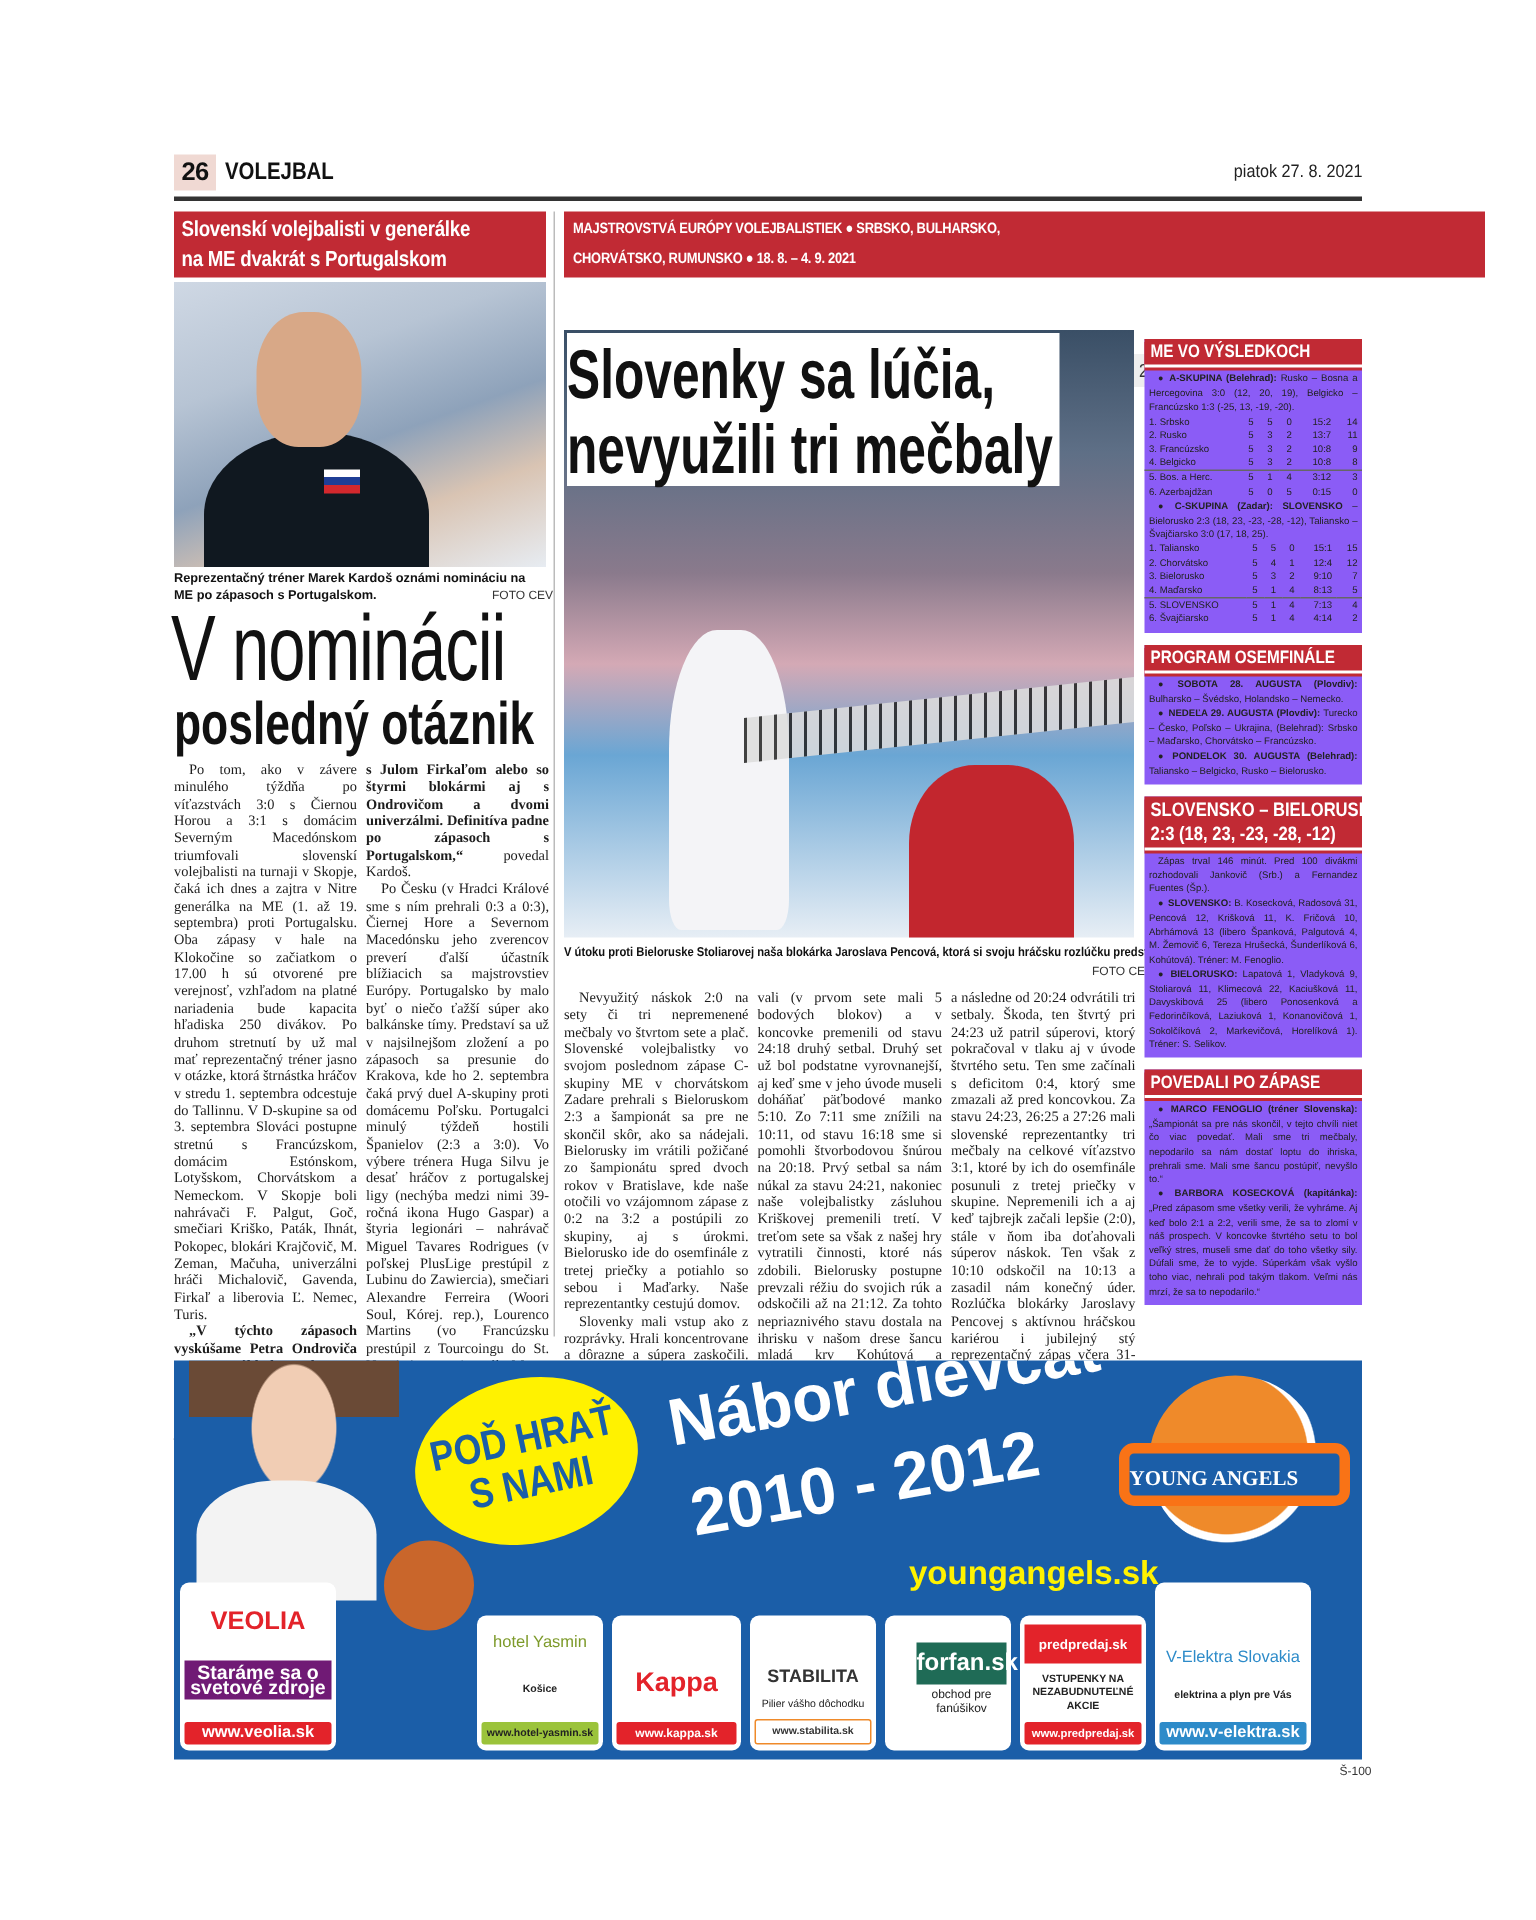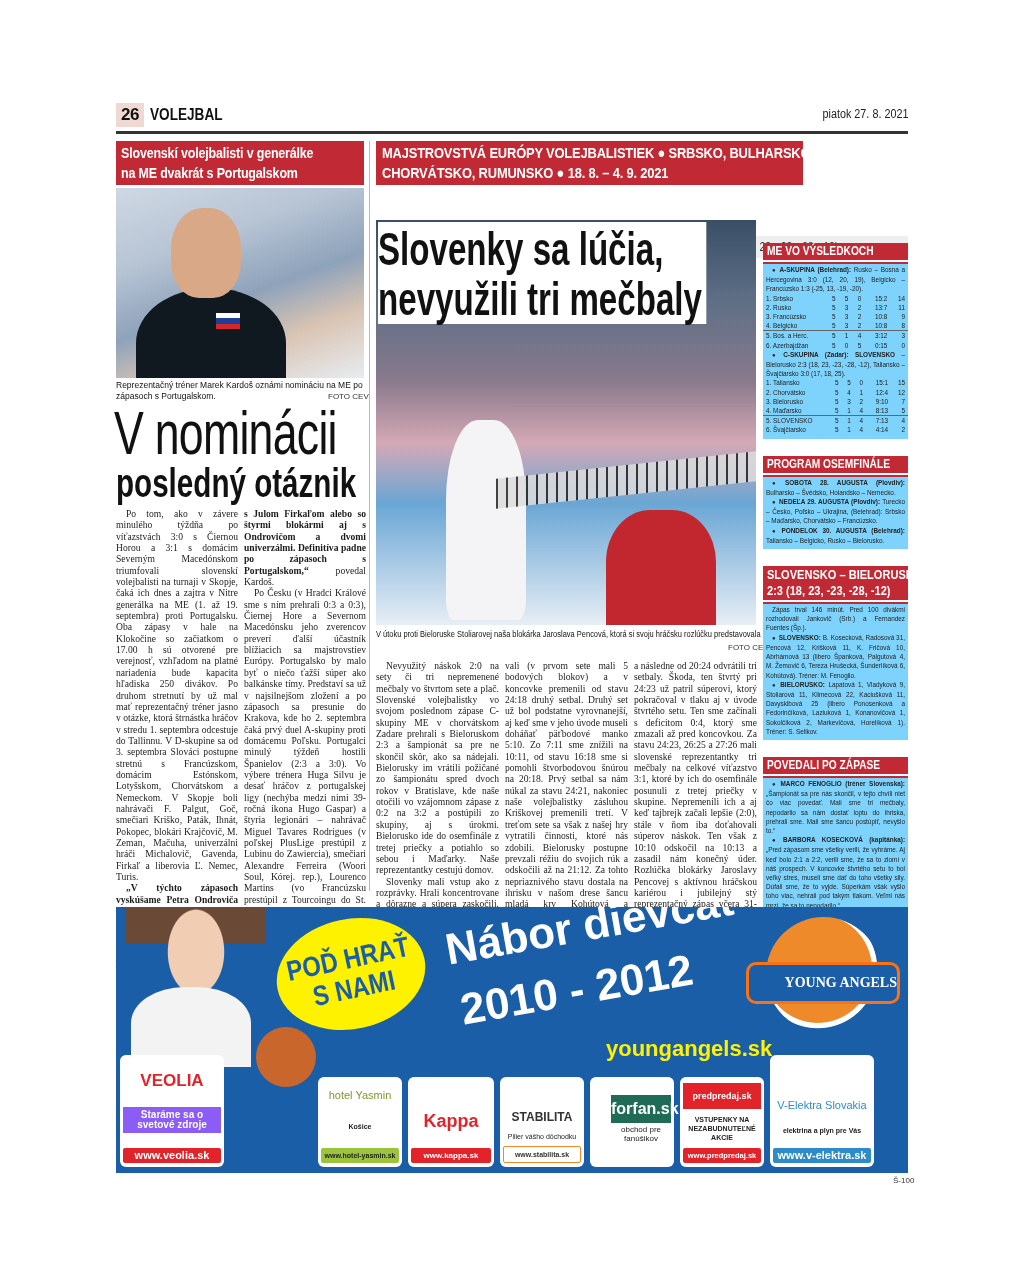--- a/index.html
+++ b/index.html
@@ -7,40 +7,40 @@
   body { position: relative; font-family: "Liberation Serif", serif; color: #1a1a1a; }
 
   .page-header { position: absolute; left: 116px; top: 103px; width: 792px; height: 26px; }
   .page-num { position: absolute; left: 0; top: 0; width: 28px; height: 24px; background: #f0d9d3; font-family: "Liberation Sans", sans-serif; font-weight: 700; font-size: 17px; line-height: 24px; text-align: center; color: #111; letter-spacing: -0.5px; }
   .section-name { position: absolute; left: 34px; top: 0; font-family: "Liberation Sans", sans-serif; font-weight: 700; font-size: 16px; line-height: 24px; transform: scaleX(0.85); transform-origin: left; color: #111; }
   .page-date { position: absolute; right: 0; top: 4px; font-family: "Liberation Sans", sans-serif; font-size: 12px; color: #222; transform: scaleX(0.9); transform-origin: right; }
   .header-rule { position: absolute; left: 116px; top: 131px; width: 792px; height: 3px; background: #333; }
 
   .red-banner { position: absolute; background: #c12a34; color: #fff; font-family: "Liberation Sans", sans-serif; font-weight: 700; letter-spacing: -0.2px; }
   .left-banner { left: 116px; top: 141px; width: 248px; height: 44px; font-size: 14.5px; line-height: 20px; padding: 2px 5px; }
-  .right-banner { left: 376px; top: 141px; width: 427px; height: 44px; font-size: 15px; line-height: 20px; padding: 2px 6px; }
+  .right-banner { left: 376px; top: 141px; width: 614px; height: 44px; font-size: 10px; line-height: 20px; padding: 2px 6px; }
   .left-banner span, .right-banner span { display: block; transform: scaleX(0.86); transform-origin: left; white-space: nowrap; }
   .col-divider { position: absolute; left: 369px; top: 141px; width: 1px; height: 750px; background: #bbb; }
 
   .match-strip { position: absolute; left: 376px; top: 192px; width: 532px; height: 22px; background: #eee; font-family: "Liberation Sans", sans-serif; font-size: 12.5px; line-height: 22px; padding-left: 5px; white-space: nowrap; margin-top: 44px; }
   .match-strip .lead { font-weight: 700; display: inline-block; transform: scaleX(0.82); transform-origin: left; margin-right: -34px; }
   .match-strip .score { display: inline-block; transform: scaleX(0.85); transform-origin: left; color: #333; }
 
   .photo { position: absolute; overflow: hidden; }
   .photo-left { left: 116px; top: 188px; width: 248px; height: 190px; background: linear-gradient(160deg, #cfd8e4 0%, #b7c4d4 30%, #8ea2ba 55%, #d9c4b3 75%, #e7ecf2 100%); }
   .photo-left .head { position: absolute; left: 55px; top: 20px; width: 70px; height: 90px; border-radius: 45% 45% 40% 40%; background: #d8a887; }
   .photo-left .body { position: absolute; left: 20px; top: 100px; width: 150px; height: 110px; border-radius: 50% 50% 0 0; background: #101820; }
   .photo-left .flag { position: absolute; left: 100px; top: 125px; width: 24px; height: 16px; background: linear-gradient(#fff 33%, #1f3e96 33%, #1f3e96 66%, #d3282d 66%); }
   .photo-main { left: 376px; top: 220px; width: 380px; height: 405px; background: linear-gradient(180deg, #3a4f66 0%, #5e6f86 20%, #8a7a8c 40%, #d4a9b5 55%, #6aa6d4 70%, #e7eef5 100%); }
   .photo-main .net { position: absolute; left: 120px; top: 245px; width: 260px; height: 30px; background: repeating-linear-gradient(90deg, #222 0 2px, transparent 2px 10px), #ddd; opacity: 0.85; transform: skewY(-6deg); }
   .photo-main .player1 { position: absolute; left: 70px; top: 200px; width: 80px; height: 200px; border-radius: 40% 40% 10% 10%; background: #f4f4f7; }
   .photo-main .player2 { position: absolute; left: 230px; top: 290px; width: 110px; height: 130px; border-radius: 40% 40% 0 0; background: #c2262e; }
   .photo-main .ball { position: absolute; left: 150px; top: 60px; width: 34px; height: 34px; border-radius: 50%; background: radial-gradient(circle at 35% 35%, #ffe25a, #f2b700 55%, #1f5fb0 56%); }
 
-  .caption { position: absolute; font-family: "Liberation Sans", sans-serif; font-weight: 400; font-size: 8.5px; line-height: 11px; color: #111; }
+  .caption { position: absolute; font-family: "Liberation Sans", sans-serif; font-weight: 700; font-size: 8.5px; line-height: 11px; color: #111; }
   .caption-left { left: 116px; top: 380px; width: 248px; }
   .caption-main { left: 376px; top: 629px; width: 380px; white-space: nowrap; }
   .caption span.txt { display: inline-block; transform: scaleX(0.88); transform-origin: left; }
   .credit { position: absolute; font-family: "Liberation Sans", sans-serif; font-size: 8px; color: #333; }
   .credit-left { left: 328px; top: 392px; }
   .credit-main { left: 728px; top: 643px; }
 
   .headline-light { position: absolute; left: 114px; top: 402px; font-family: "Liberation Sans", sans-serif; font-size: 62px; font-weight: 400; line-height: 62px; transform: scaleX(0.72); transform-origin: left; white-space: nowrap; color: #111; letter-spacing: -1px; }
   .headline-bold { position: absolute; left: 116px; top: 462px; font-family: "Liberation Sans", sans-serif; font-size: 40px; font-weight: 700; line-height: 42px; transform: scaleX(0.74); transform-origin: left; white-space: nowrap; color: #111; }
   .main-headline { position: absolute; left: 378px; top: 222px; font-family: "Liberation Sans", sans-serif; font-size: 46px; font-weight: 700; line-height: 50px; transform: scaleX(0.72); transform-origin: left; white-space: nowrap; color: #111; background: #fff; padding: 2px 6px 0 0; }
@@ -49,21 +49,21 @@
   .body-col p { text-indent: 10px; }
   .body-col b { font-weight: 700; }
   .lc1 { left: 116px; top: 508px; width: 122px; }
   .lc2 { left: 244px; top: 508px; width: 122px; }
   .mc1 { left: 376px; top: 660px; width: 123px; }
   .mc2 { left: 505px; top: 660px; width: 123px; }
   .mc3 { left: 634px; top: 660px; width: 123px; }
   .sig { float: right; font-weight: 700; text-indent: 0; }
 
   .sidebar { position: absolute; left: 763px; top: 226px; width: 145px; }
-  .sb-box { background: #7dd3fc; margin-bottom: 8px; padding-bottom: 4px; margin-top: 17px; }
+  .sb-box { background: #8b5cf6; margin-bottom: 8px; padding-bottom: 4px; }
   .sb-title { background: #c12a34; color: #fff; font-family: "Liberation Sans", sans-serif; font-weight: 700; font-size: 12px; line-height: 15px; padding: 1px 4px; white-space: nowrap; border-bottom: 2px solid #fff; box-shadow: 0 2px 0 #c12a34; margin-bottom: 3px; }
   .sb-title span { display: inline-block; transform: scaleX(0.85); transform-origin: left; }
   .sb-text { font-family: "Liberation Sans", sans-serif; font-size: 6.4px; line-height: 9.2px; padding: 0 3px; color: #222; text-align: justify; }
   .sb-text p { text-indent: 6px; }
   .sb-text b { font-weight: 700; }
   .bullet::before { content: "\25CF"; margin-right: 3px; font-size: 6px; }
   table.standings { width: 100%; border-collapse: collapse; font-family: "Liberation Sans", sans-serif; font-size: 6.4px; line-height: 9.2px; color: #222; }
   table.standings td { padding: 0 3px; white-space: nowrap; }
   table.standings td.n { text-align: center; }
   table.standings td.r { text-align: right; }
@@ -72,30 +72,30 @@
   .ad { position: absolute; left: 116px; top: 907px; width: 792px; height: 266px; background: #1b5ea8; overflow: hidden; }
   .ad .girl { position: absolute; left: 10px; top: 0; width: 140px; height: 150px; background: radial-gradient(ellipse at 50% 30%, #f1cdb4 0 28%, transparent 29%), linear-gradient(180deg, #6a4a36 0 25%, transparent 25%); }
   .ad .girl-body { position: absolute; left: 15px; top: 80px; width: 120px; height: 80px; border-radius: 45% 45% 0 0; background: #f3f3f3; }
   .ad .ball { position: absolute; left: 140px; top: 120px; width: 60px; height: 60px; border-radius: 50%; background: #c9662b; }
   .ad .ellipse { position: absolute; left: 160px; top: 12px; width: 150px; height: 110px; border-radius: 50%; background: #fff200; transform: rotate(-12deg); display: flex; flex-direction: column; align-items: center; justify-content: center; }
   .ad .ellipse span { display: block; font-family: "Liberation Sans", sans-serif; font-weight: 700; font-size: 28px; line-height: 30px; color: #1b5ea8; transform: scaleX(0.85); }
   .ad .nabor { position: absolute; left: 330px; top: 18px; font-family: "Liberation Sans", sans-serif; font-weight: 700; color: #fff; font-size: 44px; line-height: 50px; transform: rotate(-10deg); transform-origin: left; white-space: nowrap; }
   .ad .years { position: absolute; left: 345px; top: 78px; font-family: "Liberation Sans", sans-serif; font-weight: 700; color: #fff; font-size: 44px; line-height: 50px; transform: rotate(-10deg); transform-origin: left; white-space: nowrap; }
   .ad .url { position: absolute; left: 490px; top: 130px; font-family: "Liberation Sans", sans-serif; font-weight: 700; color: #fff200; font-size: 22px; line-height: 24px; }
   .ad .logo-ball { position: absolute; left: 650px; top: 10px; width: 115px; height: 115px; border-radius: 50%; background: radial-gradient(circle at 45% 45%, #ef8a2a 0 60%, #ffffff 61% 66%, transparent 67%); }
-  .ad .logo-badge { position: absolute; left: 630px; top: 55px; width: 154px; height: 42px; background: #1b5ea8; border: 3px solid #f97316; border-radius: 10px; color: #fff; font-family: "Liberation Serif", serif; font-weight: 700; font-size: 14px; line-height: 36px; text-align: right; }
+  .ad .logo-badge { position: absolute; left: 630px; top: 55px; width: 154px; height: 42px; background: #1b5ea8; border: 7px solid #f97316; border-radius: 10px; color: #fff; font-family: "Liberation Serif", serif; font-weight: 700; font-size: 14px; line-height: 36px; text-align: left; }
 
   .sponsors { position: absolute; left: 0; top: 148px; width: 792px; height: 116px; }
   .sp { position: absolute; background: #fff; border-radius: 6px; display: flex; flex-direction: column; align-items: center; justify-content: space-between; padding: 4px 3px; font-family: "Liberation Sans", sans-serif; text-align: center; }
   .sp .brand { font-weight: 700; font-size: 17px; line-height: 20px; margin-top: 12px; }
   .sp .tag { font-size: 7px; line-height: 9px; font-weight: 700; color: #222; }
   .sp .link { width: 100%; font-size: 11px; font-weight: 700; line-height: 15px; color: #fff; border-radius: 2px; white-space: nowrap; }
   .sp-veolia { left: 4px; top: 0; width: 104px; height: 112px; }
   .sp-veolia .brand { color: #e3232a; }
-  .sp-veolia .tag { background: #8b5cf6; color: #fff; width: 100%; padding: 3px 0; font-size: 10px; line-height: 10px; }
+  .sp-veolia .tag { background: #701a75; color: #fff; width: 100%; padding: 3px 0; font-size: 13px; line-height: 10px; }
   .sp-veolia .link { background: #e3232a; }
   .sp-tripex { left: 118px; top: 22px; width: 82px; height: 90px; }
   .sp-tripex .brand { color: #2d8bc9; margin-top: 4px; }
   .sp-tripex .link { background: #3aa1bf; }
   .sp-hotel { left: 202px; top: 22px; width: 84px; height: 90px; }
   .sp-hotel .brand { color: #7d9a2a; font-size: 11px; margin-top: 4px; font-weight: 400; }
   .sp-hotel .link { background: #9bc33b; color: #222; font-size: 7px; }
   .sp-kappa { left: 292px; top: 22px; width: 86px; height: 90px; }
   .sp-kappa .brand { color: #e3232a; font-size: 18px; margin-top: 30px; }
   .sp-kappa .link { background: #e3232a; font-size: 8px; }

